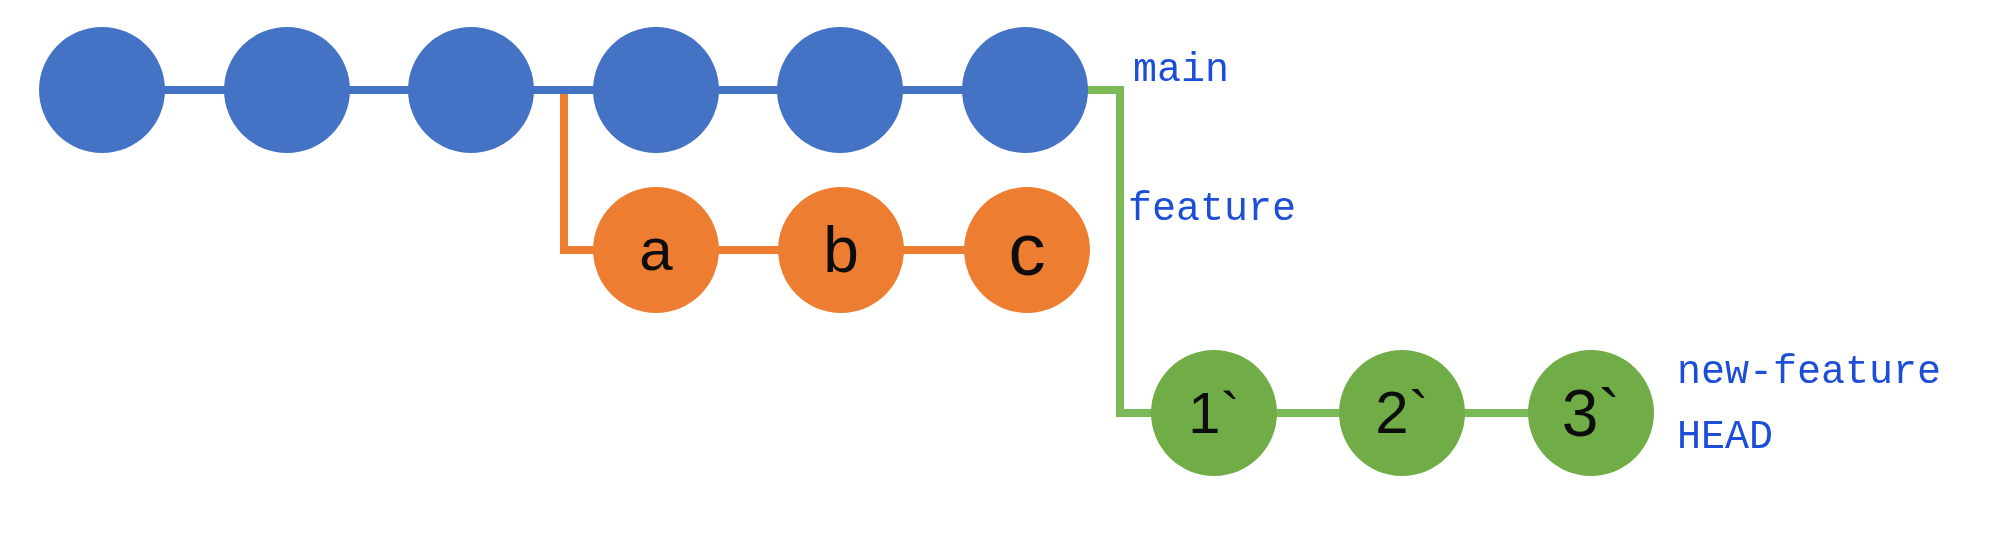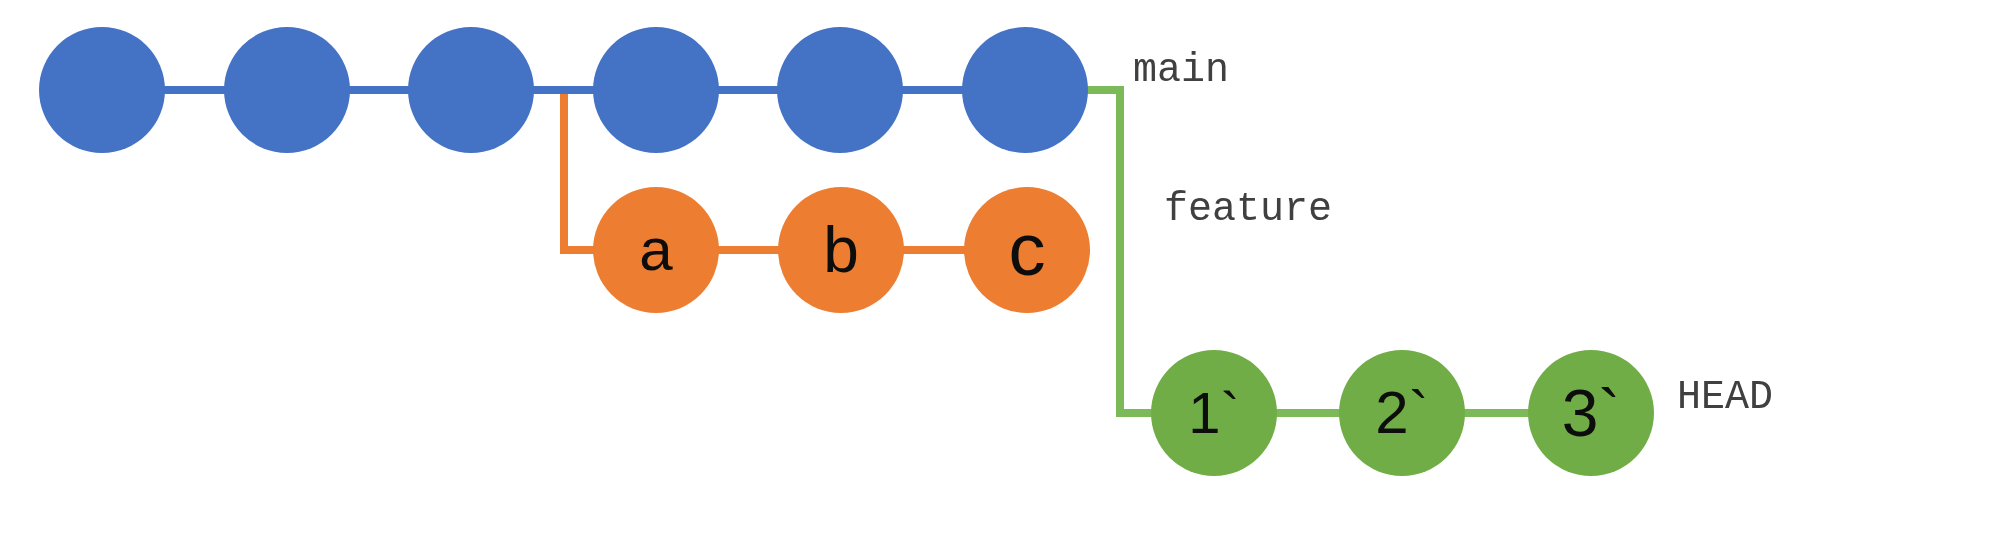--- a/index.html
+++ b/index.html
@@ -29,21 +29,21 @@
     z-index: 2;
   }
   .node.blue   { background: #4472C4; }
   .node.orange { background: #ED7D31; }
   .node.green  { background: #70AD47; }
   .branch-label {
     position: absolute;
     font-family: "Liberation Mono", monospace;
     font-size: 40px;
     line-height: 1;
-    color: #404040;
+    color: #1d4ed8;
     white-space: nowrap;
     z-index: 3;
   }
   .right-label-block { width: 272px; }
   .head-line {
     margin-top: 25px;
     text-align: left;
   }
 </style>
 </head>
@@ -74,19 +74,20 @@
   <div class="node orange" style="left:593px; top:187px; font-size:60px;">a</div>
   <div class="node orange" style="left:778px; top:187px; font-size:64px;">b</div>
   <div class="node orange" style="left:964px; top:187px; font-size:74px;">c</div>
 
   <div class="node green" style="left:1151px; top:350px; font-size:58px;">1`</div>
   <div class="node green" style="left:1339px; top:350px; font-size:60px;">2`</div>
   <div class="node green" style="left:1528px; top:350px; font-size:66px;">3`</div>
 
   <div class="branch-label" style="left:1133px; top:51px;">main</div>
 
-  <div class="branch-label" style="left:1164px; top:190px;">feature</div>
+  <div class="branch-label" style="left:1128px; top:190px;">feature</div>
 
   <div class="branch-label right-label-block" style="left:1677px; top:353px;">
+    <div>new-feature</div>
     <div class="head-line">HEAD</div>
   </div>
 
 </div>
 
 </body></html>

